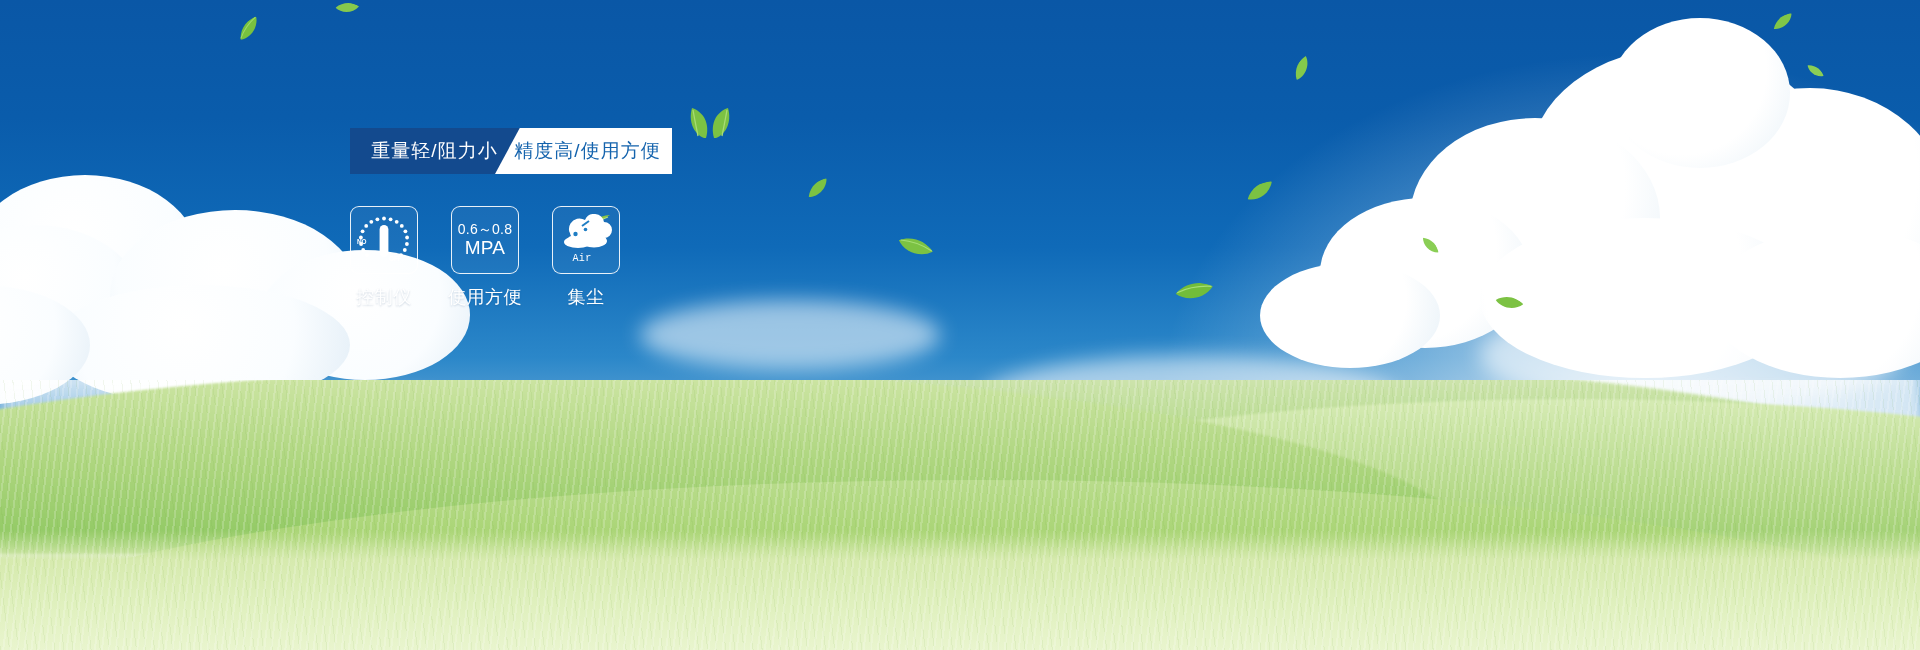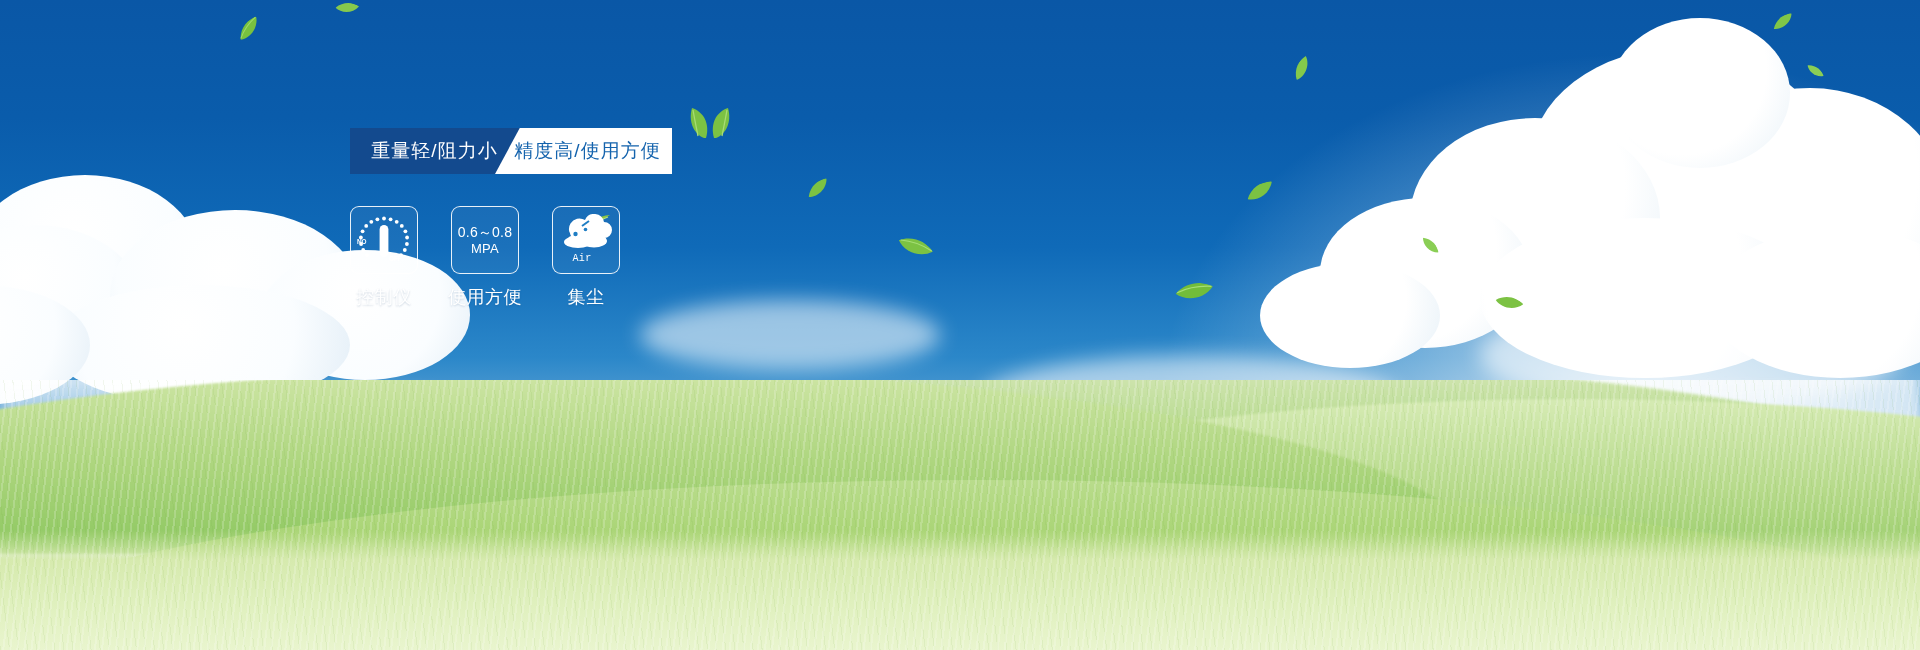--- a/index.html
+++ b/index.html
@@ -128,21 +128,21 @@
   
   .features{display:flex;margin-top:32px;gap:33px;}
   .feat{width:68px;display:flex;flex-direction:column;align-items:center;}
   .feat-box{
     width:68px;height:68px;border:1px solid rgba(255,255,255,.9);border-radius:9px;
     display:flex;align-items:center;justify-content:center;
     color:#fff;text-align:center;box-sizing:border-box;
     background:rgba(255,255,255,.05);
   }
   .feat-text{font-size:14px;line-height:1.18;letter-spacing:.2px;}
-  .feat-text small{font-size:13px;display:block;}
+  .feat-text small{font-size:19px;display:block;}
   .feat-cap{
     margin-top:11px;font-size:18px;color:#ffffff;white-space:nowrap;letter-spacing:.5px;
     text-shadow:0 1px 2px rgba(0,50,100,.2);
   }
   .feat-box svg{display:block;}
   .air-label{
     position:absolute;bottom:9px;left:0;right:8px;text-align:center;
     font-size:10px;color:#fff;letter-spacing:.3px;font-family:Liberation Mono, monospace;
   }
   .feat-box.relative{position:relative;}

